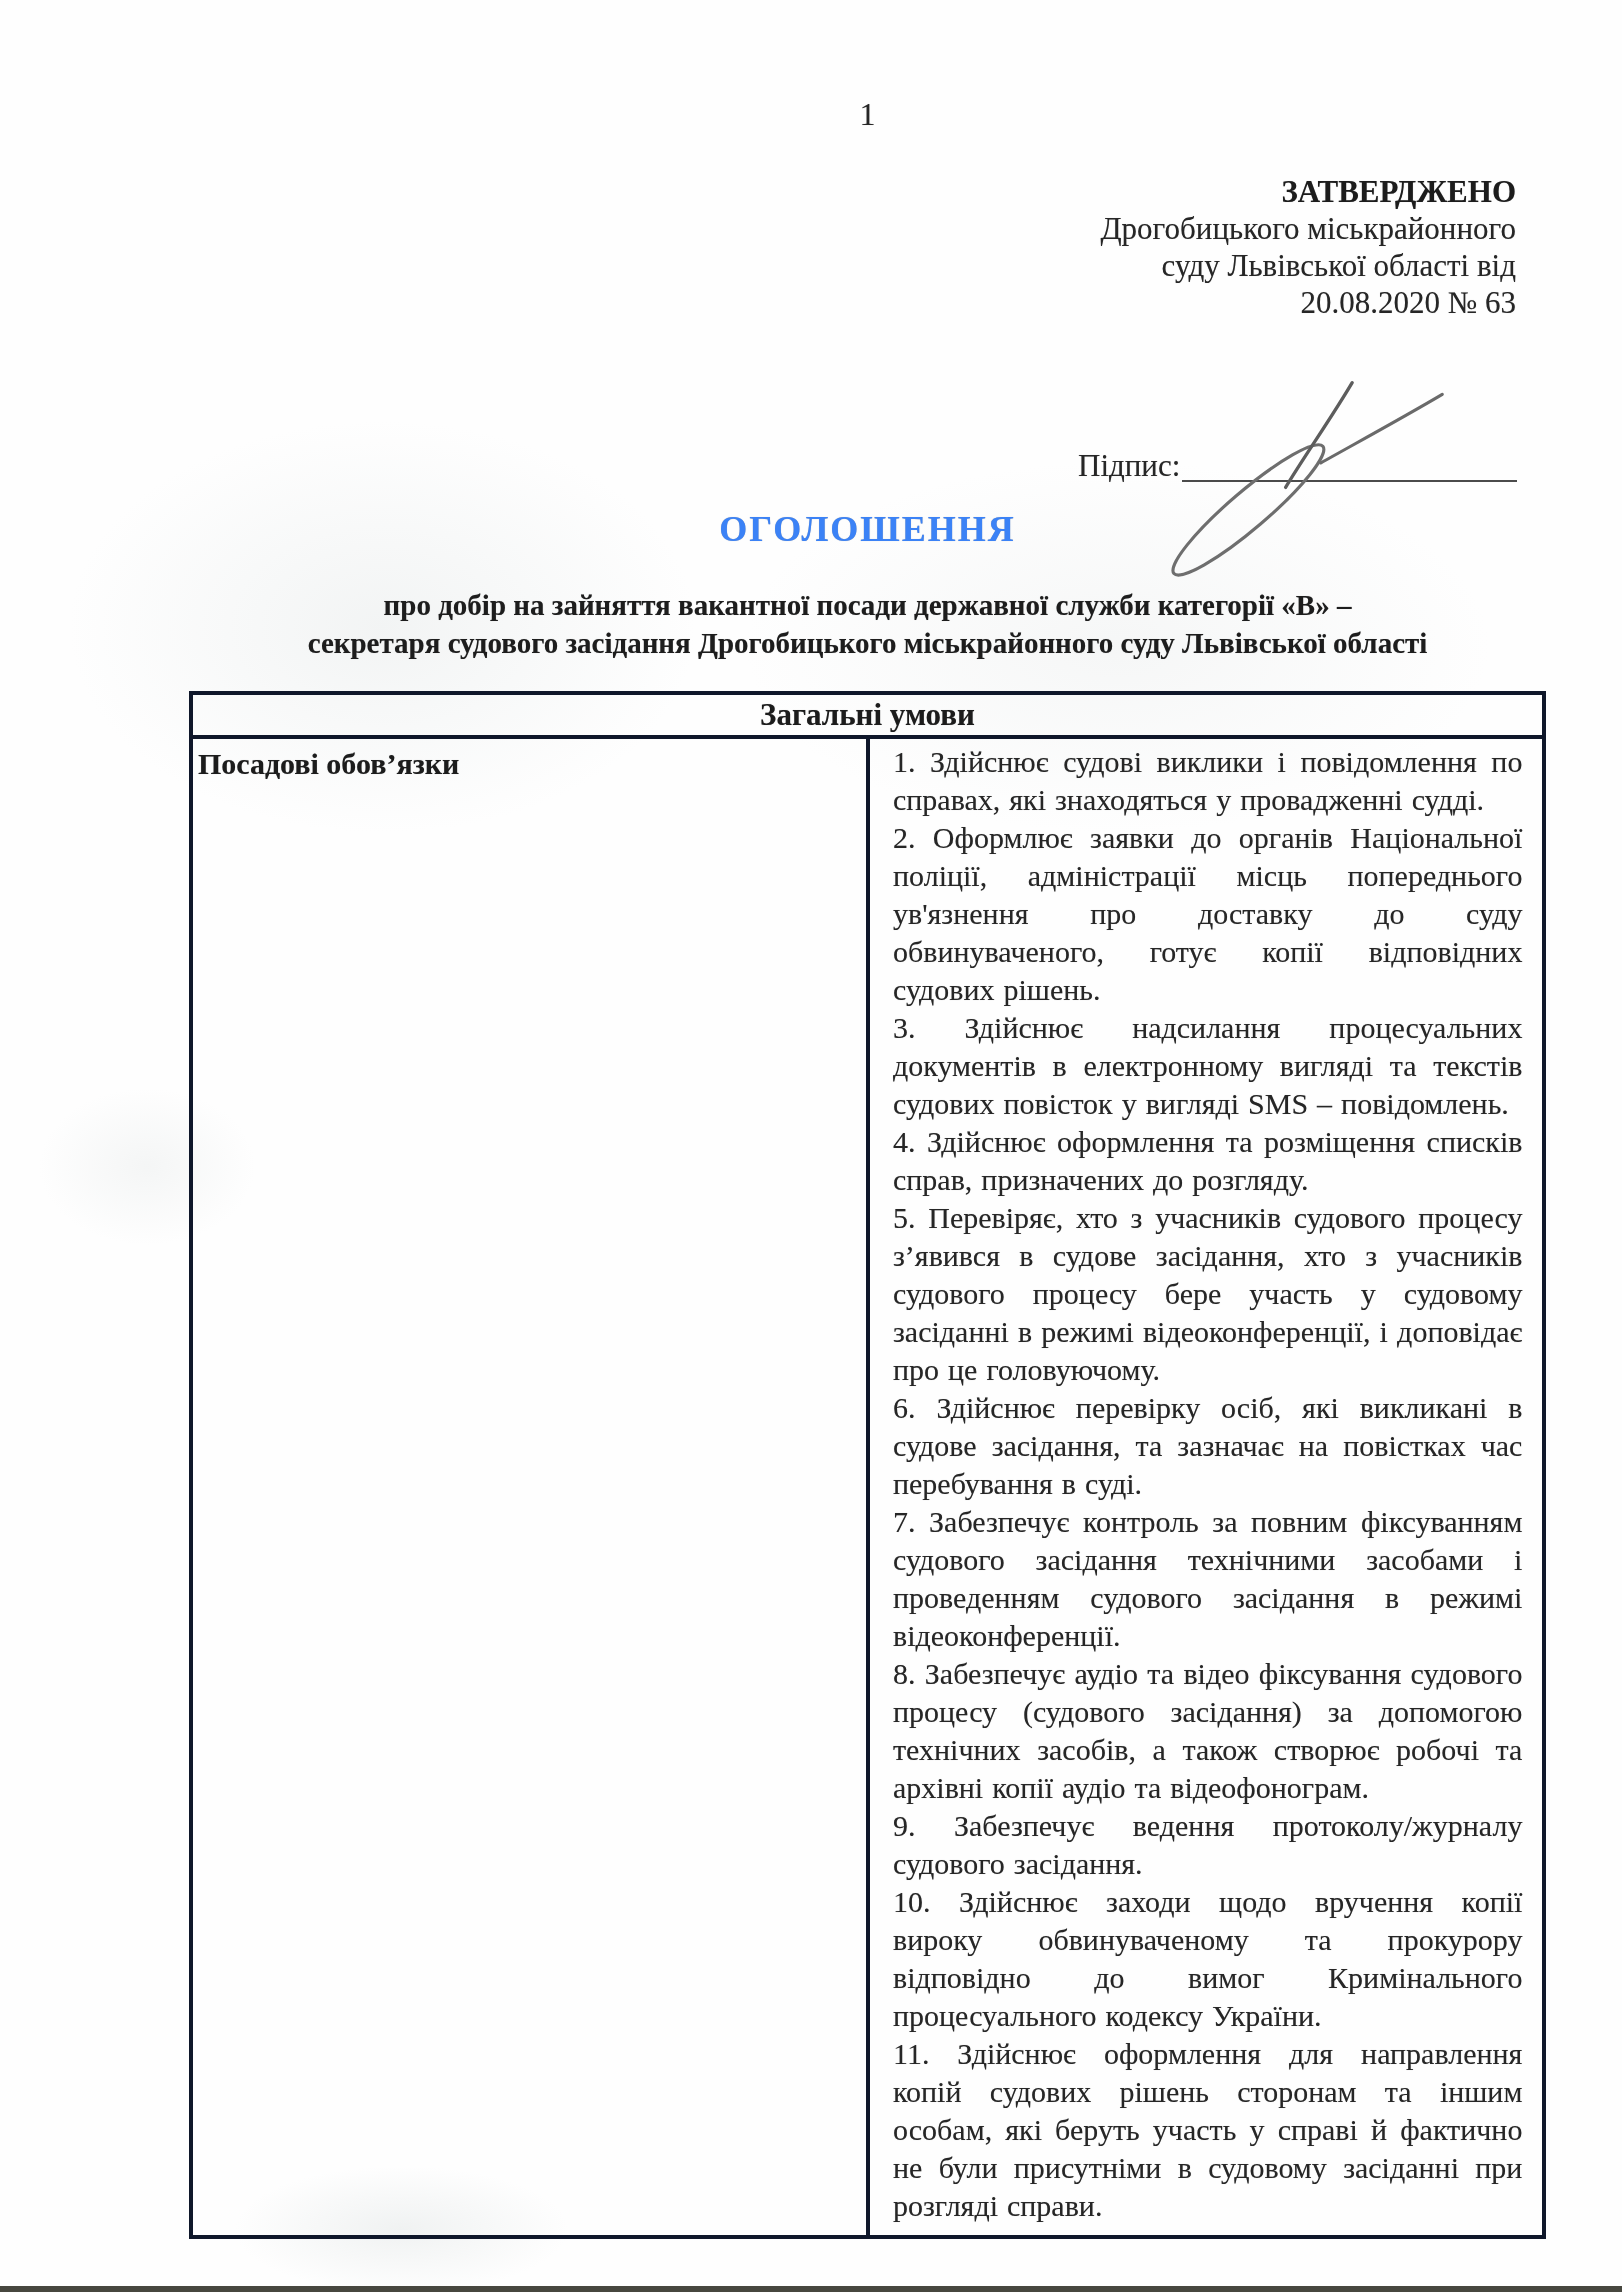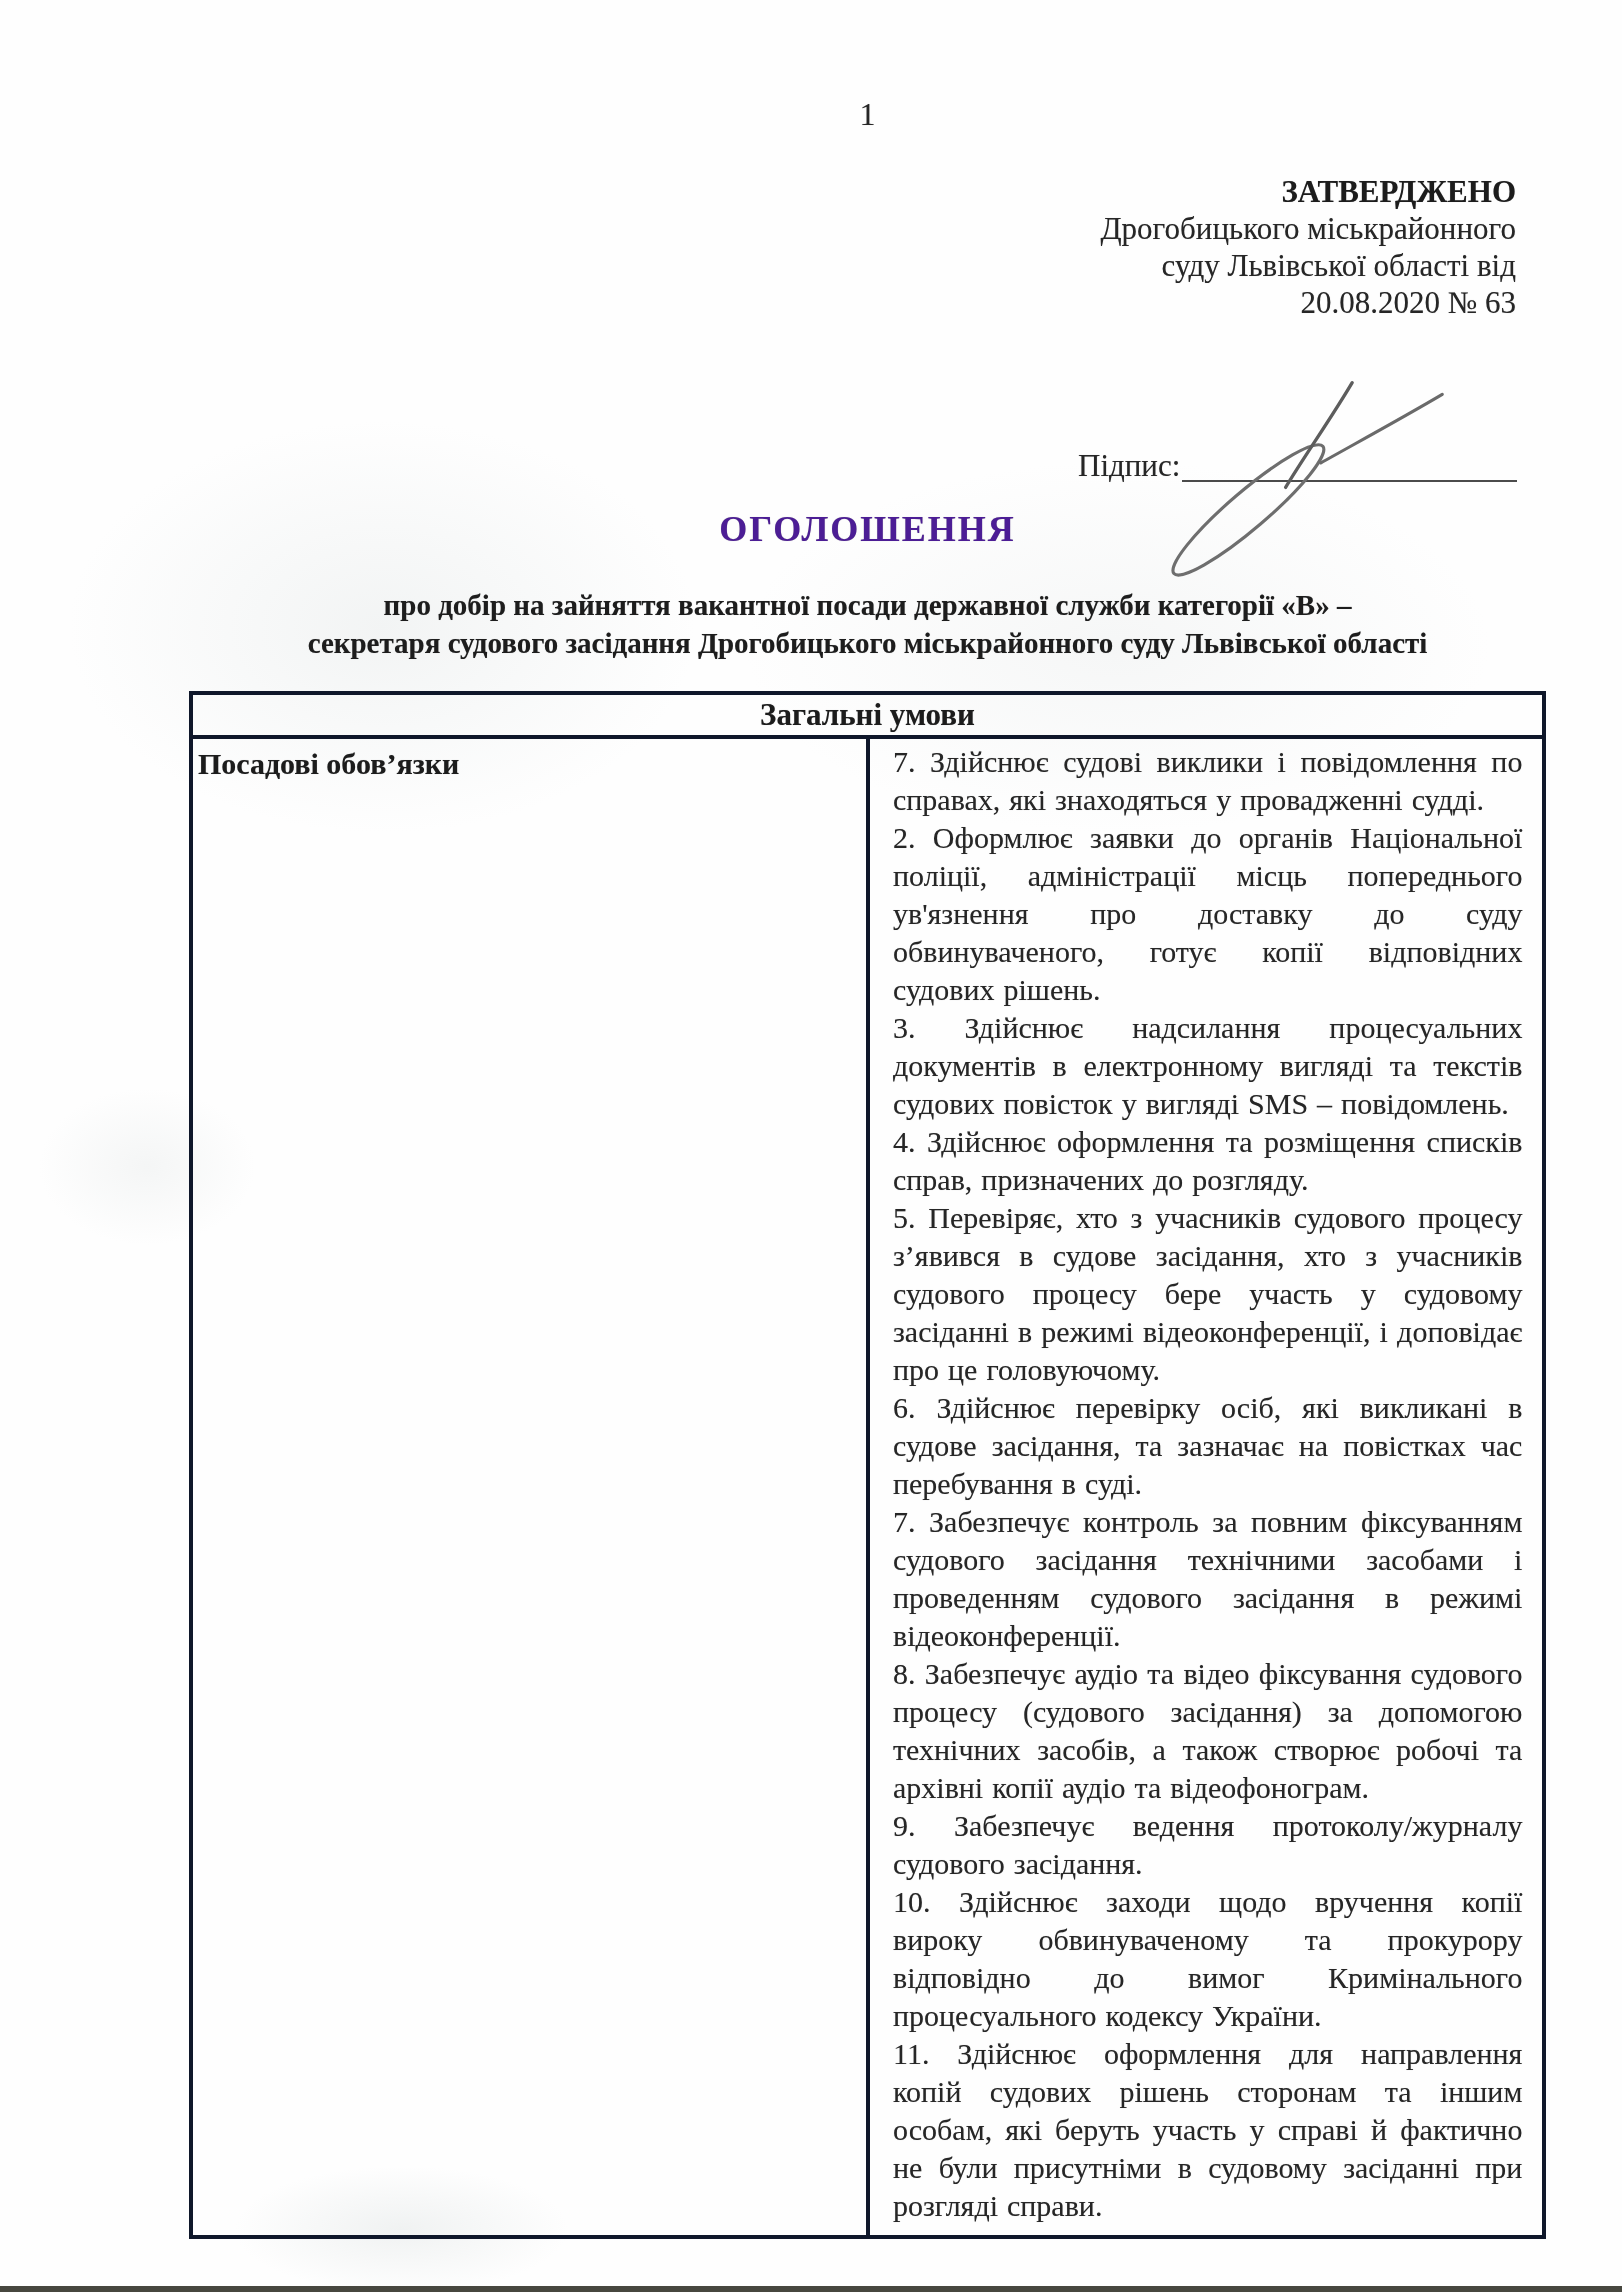--- a/index.html
+++ b/index.html
@@ -43,21 +43,21 @@
   }
   .sign-label{ font-size:31px; line-height:37px; }
   .sign-line{ flex:1; height:33px; border-bottom:2px solid #4b4b4b; margin-left:2px; }
 
   .signature-svg{ position:absolute; left:1122px; top:365px; }
 
   .content{ position:absolute; left:189px; top:510px; width:1357px; }
 
   .doc-title{
     text-align:center; font-size:36px; font-weight:bold;
-    letter-spacing:2px; color:#4c1d95; line-height:39px;
+    letter-spacing:2px; color:#3b82f6; line-height:39px;
   }
   .doc-subtitle{
     margin-top:37px; text-align:center; font-weight:bold;
     font-size:29px; line-height:38px; color:#1d1d1d;
   }
 
   table.conditions{
     margin-top:29px; width:1357px;
     border-collapse:collapse; table-layout:fixed;
   }
@@ -126,21 +126,21 @@
     </div>
 
     <table class="conditions">
       <tbody>
           <tr>
         <th class="tbl-header" colspan="2">Загальні умови</th>
       </tr>
       <tr>
         <td class="label-cell">Посадові обов’язки</td>
         <td class="duties-cell">
-          <p>7. Здійснює судові виклики і повідомлення по справах, які знаходяться у провадженні судді.</p>
+          <p>1. Здійснює судові виклики і повідомлення по справах, які знаходяться у провадженні судді.</p>
           <p>2. Оформлює заявки до органів Національної поліції, адміністрації місць попереднього ув'язнення про доставку до суду обвинуваченого, готує копії відповідних судових рішень.</p>
           <p>3. Здійснює надсилання процесуальних документів в електронному вигляді та текстів судових повісток у вигляді SMS – повідомлень.</p>
           <p>4. Здійснює оформлення та розміщення списків справ, призначених до розгляду.</p>
           <p>5. Перевіряє, хто з учасників судового процесу з’явився в судове засідання, хто з учасників судового процесу бере участь у судовому засіданні в режимі відеоконференції, і доповідає про це головуючому.</p>
           <p>6. Здійснює перевірку осіб, які викликані в судове засідання, та зазначає на повістках час перебування в суді.</p>
           <p>7. Забезпечує контроль за повним фіксуванням судового засідання технічними засобами і проведенням судового засідання в режимі відеоконференції.</p>
           <p>8. Забезпечує аудіо та відео фіксування судового процесу (судового засідання) за допомогою технічних засобів, а також створює робочі та архівні копії аудіо та відеофонограм.</p>
           <p>9. Забезпечує ведення протоколу/журналу судового засідання.</p>
           <p>10. Здійснює заходи щодо вручення копії вироку обвинуваченому та прокурору відповідно до вимог Кримінального процесуального кодексу України.</p>
           <p>11. Здійснює оформлення для направлення копій судових рішень сторонам та іншим особам, які беруть участь у справі й фактично не були присутніми в судовому засіданні при розгляді справи.</p>

